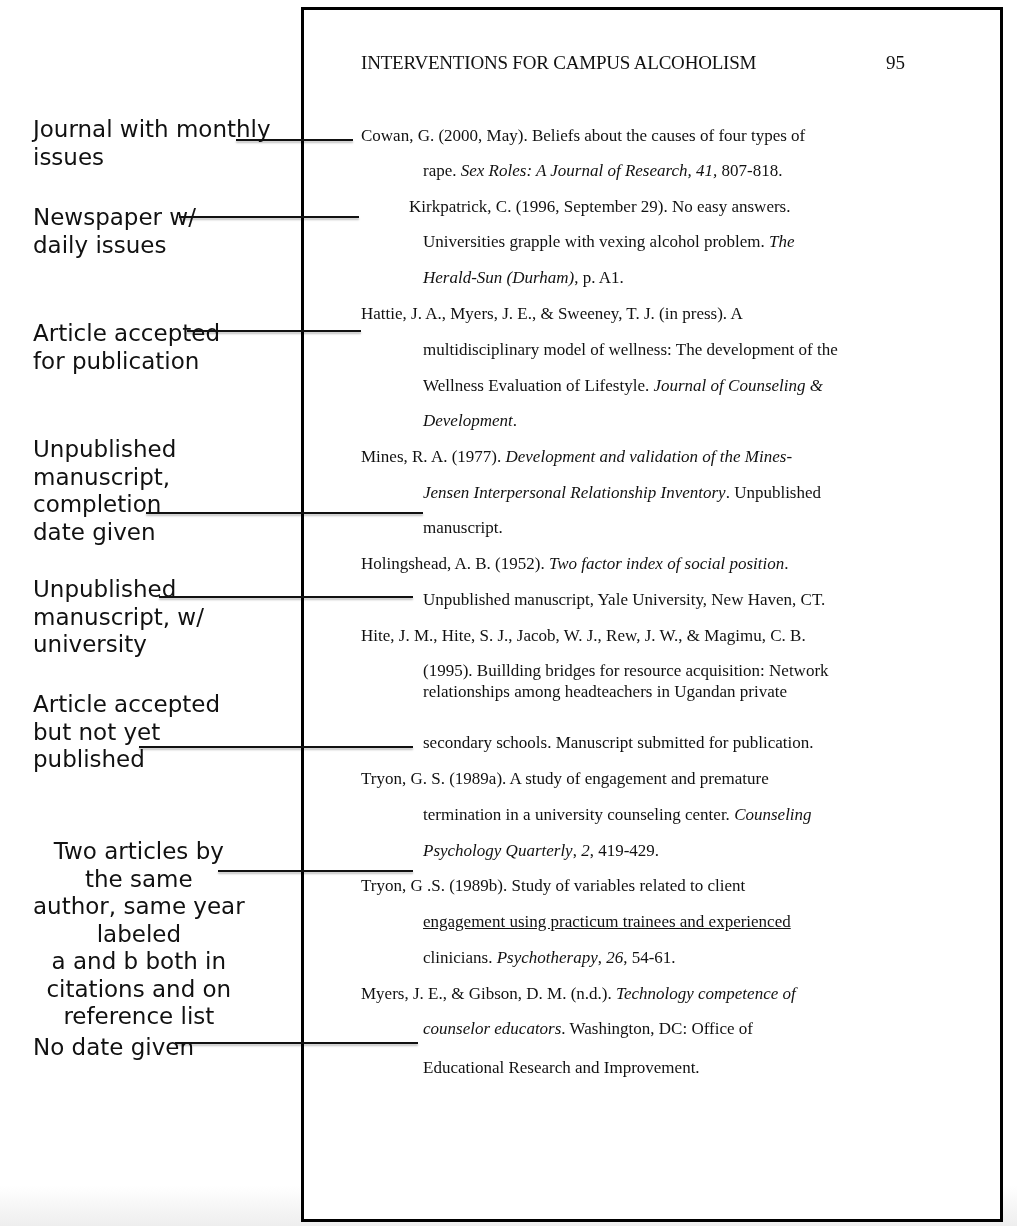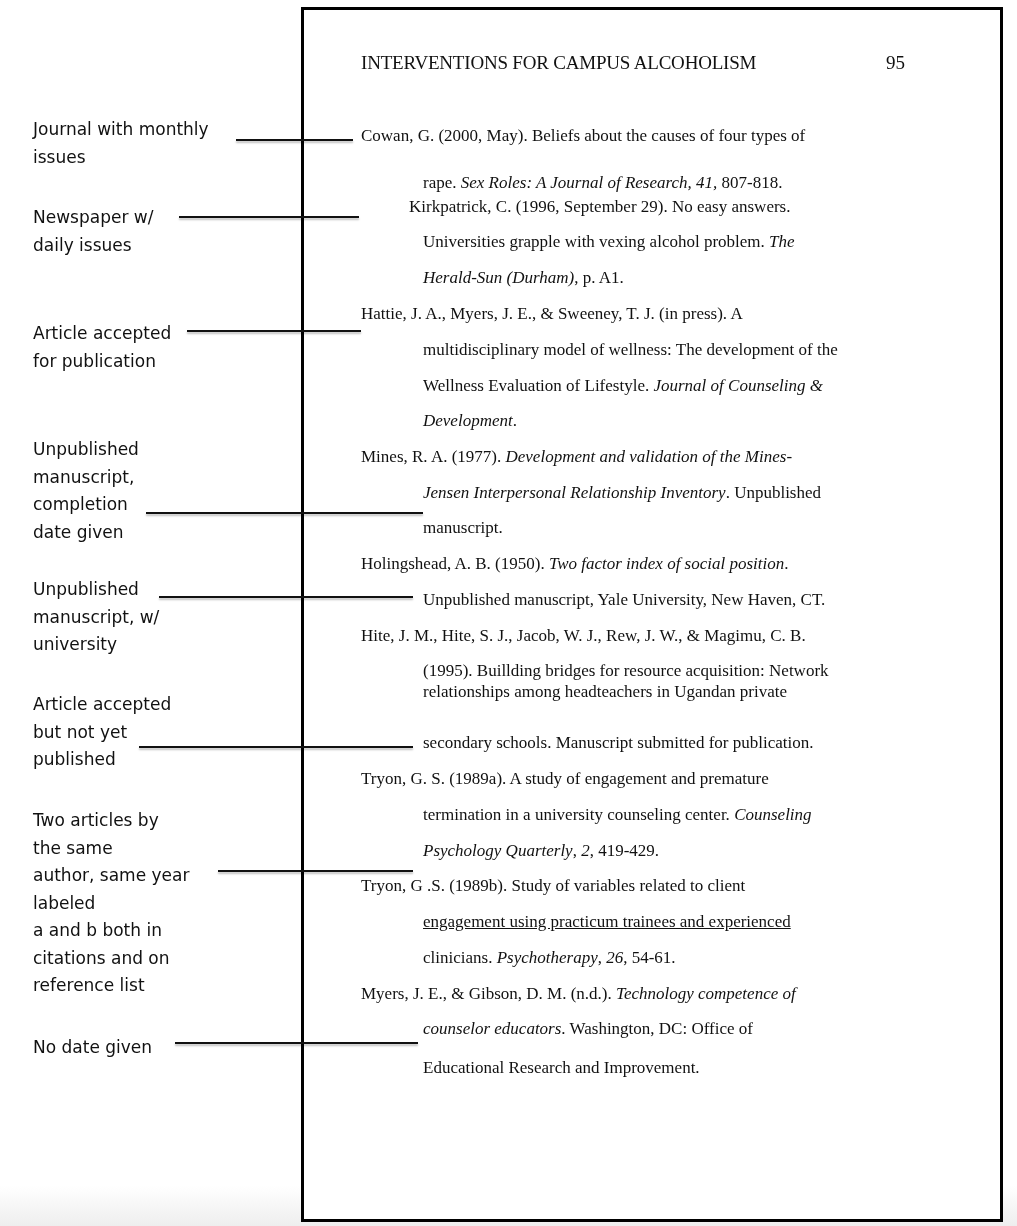--- a/index.html
+++ b/index.html
@@ -27,60 +27,60 @@
   }
   .ref-line {
     position: absolute; font-size: 17px; white-space: nowrap;
     line-height: 22px;
   }
   .ref-line.first { left: 361px; }
   .ref-line.cont { left: 423px; }
   .ref-line i { font-style: italic; }
 
   .annotation {
-    position: absolute; left: 33px; font-size: 17px; line-height: 27.5px;
+    position: absolute; left: 33px; font-size: 23px; line-height: 27.5px;
     white-space: pre-line;
   }
   .leader {
     position: absolute; height: 2px; background: #111;
     box-shadow: 0 2px 2px rgba(0,0,0,0.25);
   }
 </style>
 </head>
 <body>
 
 <div class="bottom-fade"></div>
 <div class="page"></div>
 
 <div class="running-head serif">INTERVENTIONS FOR CAMPUS ALCOHOLISM</div>
 <div class="page-number serif">95</div>
 
 <div id="refs">
     <div>
       <div class="ref-line serif first" style="top: 125px;"><span>Cowan, G. (2000, May). Beliefs  about the causes of four types of</span></div>
-      <div class="ref-line serif cont" style="top: 172px;"><span>rape. </span><i>Sex Roles:  A Journal of Research, 41,</i><span> 807-818.</span></div>
+      <div class="ref-line serif cont" style="top: 160px;"><span>rape. </span><i>Sex Roles:  A Journal of Research, 41,</i><span> 807-818.</span></div>
     </div>
     <div>
       <div class="ref-line serif first" style="top: 196px; margin-left: 48px;"><span>Kirkpatrick, C. (1996, September 29).  No easy answers.</span></div>
       <div class="ref-line serif cont" style="top: 231px;"><span>Universities grapple with vexing alcohol problem.  </span><i>The</i></div>
       <div class="ref-line serif cont" style="top: 267px;"><i>Herald-Sun (Durham)</i><span>, p. A1.</span></div>
     </div>
     <div>
       <div class="ref-line serif first" style="top: 303px;"><span>Hattie, J. A., Myers, J. E., &amp; Sweeney, T. J. (in press).  A</span></div>
       <div class="ref-line serif cont" style="top: 339px; font-family: Liberation Serif, serif;"><span>multidisciplinary model of wellness: The development of the</span></div>
       <div class="ref-line serif cont" style="top: 375px;"><span>Wellness Evaluation of Lifestyle. </span><i>Journal of Counseling &amp;</i></div>
       <div class="ref-line serif cont" style="top: 410px;"><i>Development</i><span>.</span></div>
     </div>
     <div>
       <div class="ref-line serif first" style="top: 446px;"><span>Mines, R. A. (1977). </span><i>Development and validation of the Mines-</i></div>
       <div class="ref-line serif cont" style="top: 482px;"><i>Jensen Interpersonal Relationship Inventory</i><span>.  Unpublished</span></div>
       <div class="ref-line serif cont" style="top: 517px; font-family: Liberation Serif, serif;"><span>manuscript.</span></div>
     </div>
     <div>
-      <div class="ref-line serif first" style="top: 553px;"><span>Holingshead, A. B. (1950). </span><i>Two factor index of social position</i><span>.</span></div>
+      <div class="ref-line serif first" style="top: 553px;"><span>Holingshead, A. B. (1952). </span><i>Two factor index of social position</i><span>.</span></div>
       <div class="ref-line serif cont" style="top: 589px;"><span>Unpublished manuscript, Yale University, New Haven, CT.</span></div>
     </div>
     <div>
       <div class="ref-line serif first" style="top: 625px;"><span>Hite, J. M., Hite, S. J., Jacob, W. J., Rew, J. W., &amp; Magimu, C. B.</span></div>
       <div class="ref-line serif cont" style="top: 660px;"><span>(1995). Buillding bridges for resource acquisition: Network</span></div>
       <div class="ref-line serif cont" style="top: 681px;"><span>relationships among headteachers in Ugandan private</span></div>
       <div class="ref-line serif cont" style="top: 732px;"><span>secondary schools. Manuscript submitted for publication.</span></div>
     </div>
     <div>
       <div class="ref-line serif first" style="top: 768px;"><span>Tryon, G. S. (1989a). A study of engagement and premature</span></div>
@@ -114,21 +114,21 @@
 date given</div>
     <div class="leader" style="left: 146px; top: 512px; width: 277px;"></div>
     <div class="annotation sans" style="top: 576px;">Unpublished
 manuscript, w/
 university</div>
     <div class="leader" style="left: 159px; top: 596px; width: 254px;"></div>
     <div class="annotation sans" style="top: 691px;">Article accepted
 but not yet
 published</div>
     <div class="leader" style="left: 139px; top: 746px; width: 274px;"></div>
-    <div class="annotation sans" style="top: 807px;">Two articles by
+    <div class="annotation sans" style="top: 838px; text-align: center;">Two articles by
 the same
 author, same year
 labeled
 a and b both in
 citations and on
 reference list</div>
     <div class="leader" style="left: 218px; top: 870px; width: 195px;"></div>
     <div class="annotation sans" style="top: 1034px;">No date given</div>
     <div class="leader" style="left: 175px; top: 1042px; width: 243px;"></div>
   </div>

